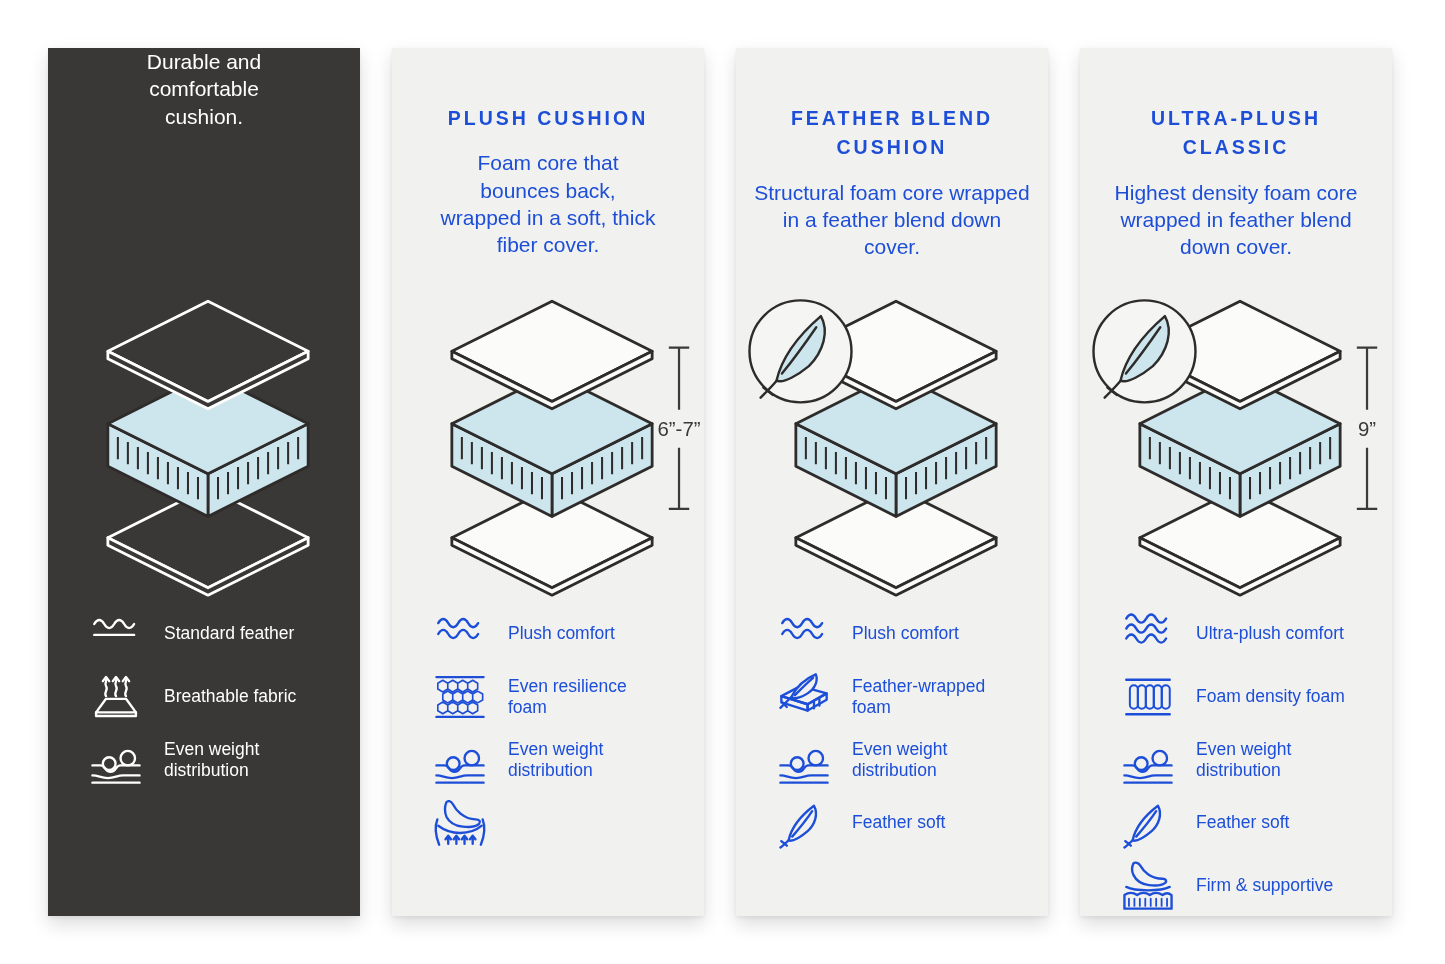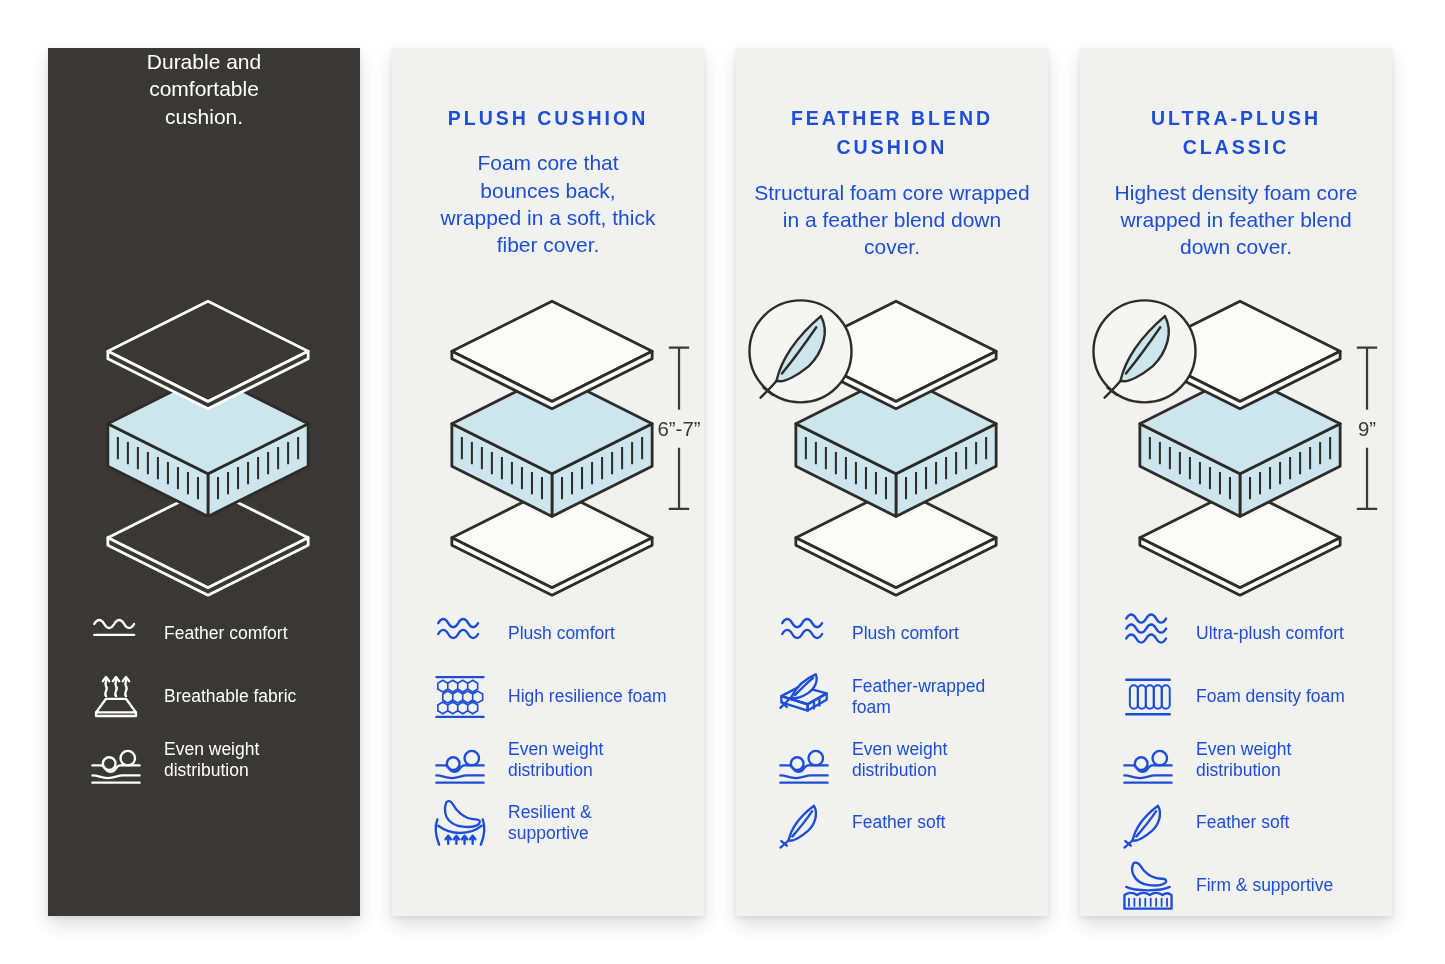--- a/index.html
+++ b/index.html
@@ -75,21 +75,21 @@
     </div>
 
     <ul class="features">
       <li class="feat">
         <span class="ficon">
           <svg viewBox="0 0 64 56">
               <path d="M8 17 c3.5 -6 7.5 -6 11 0 s7.5 6 11 0 s7.5 -6 11 0 s7.5 6 11 0"></path>
               <path d="M8 29 H52"></path>
             </svg>
         </span>
-        <span class="flabel">Feather comfort</span>
+        <span class="flabel">Standard feather</span>
       </li>
       <li class="feat">
         <span class="ficon">
           <svg viewBox="0 0 64 56">
             <path d="M10 45 L21 30 H43 L54 45 Z"></path>
               <path d="M10 45 V49 H54 V45"></path>
             <path d="M21 27 c-3 -4 3 -7 0 -11 c-2.5 -3.5 2 -6 0 -9"></path>
               <path d="M17.5 10.5 L21 6 L24.5 10.5"></path>
             <path d="M32 27 c-3 -4 3 -7 0 -11 c-2.5 -3.5 2 -6 0 -9"></path>
               <path d="M28.5 10.5 L32 6 L35.5 10.5"></path>
@@ -152,21 +152,21 @@
         </span>
         <span class="flabel">Plush comfort</span>
       </li>
       <li class="feat">
         <span class="ficon">
           <svg viewBox="0 0 64 56">
             <path d="M6 6 H58 M6 50 H58"></path>
             <path stroke-width="1.8" d="M13 9.5l5.5 3.25v6.5L13 22.5l-5.5-3.25v-6.5Z M24 9.5l5.5 3.25v6.5L24 22.5l-5.5-3.25v-6.5Z M35 9.5l5.5 3.25v6.5L35 22.5l-5.5-3.25v-6.5Z M46 9.5l5.5 3.25v6.5L46 22.5l-5.5-3.25v-6.5Z M18.5 21.5l5.5 3.25v6.5L18.5 34.5l-5.5-3.25v-6.5Z M29.5 21.5l5.5 3.25v6.5L29.5 34.5l-5.5-3.25v-6.5Z M40.5 21.5l5.5 3.25v6.5L40.5 34.5l-5.5-3.25v-6.5Z M51.5 21.5l5.5 3.25v6.5L51.5 34.5l-5.5-3.25v-6.5Z M13 33.5l5.5 3.25v6.5L13 46.5l-5.5-3.25v-6.5Z M24 33.5l5.5 3.25v6.5L24 46.5l-5.5-3.25v-6.5Z M35 33.5l5.5 3.25v6.5L35 46.5l-5.5-3.25v-6.5Z M46 33.5l5.5 3.25v6.5L46 46.5l-5.5-3.25v-6.5Z"></path>
           </svg>
         </span>
-        <span class="flabel">High resilience foam</span>
+        <span class="flabel">Even resilience foam</span>
       </li>
       <li class="feat">
         <span class="ficon">
           <svg viewBox="0 0 64 56">
             <circle cx="24.5" cy="32" r="7"></circle>
               <circle cx="45" cy="26" r="8"></circle>
             <path d="M6 34 H15 C21 34 19 41 26 41 C33 41 31 34 37 34 H58"></path>
             <path d="M6 45 C13 45 15 48 23 48 C31 48 33 45 40 45 H58"></path>
             <path d="M6 53 H58"></path>
           </svg>
@@ -175,21 +175,20 @@
       </li>
       <li class="feat">
         <span class="ficon">
           <svg viewBox="0 0 64 56">
             <path d="M17 5 C15 10 15 16 17 21 C20 27 27 31 35 32 C43 33 50 32 53 29 C55 27 54 24 49 24 C43 24 38 22 33 18 C29 15 26 11 24 7 C22 3.5 18.5 3 17 5 Z"></path>
             <path d="M8 31 C16 37 24 39 32 39 C41 39 49 37 56 31"></path>
             <path d="M7 24 C4 32 5 42 9 52 M57 24 C60 32 59 42 55 52"></path>
             <path d="M19 51 V43.5 M16 46 L19 42 L22 46 M28 51 V43.5 M25 46 L28 42 L31 46 M37 51 V43.5 M34 46 L37 42 L40 46 M46 51 V43.5 M43 46 L46 42 L49 46"></path>
           </svg>
         </span>
-        <span class="flabel">Resilient &amp; supportive</span>
       </li>
     </ul>
   </section>
 
   <section class="card light c3">
     <h2 class="title">FEATHER BLEND CUSHION</h2>
     <p class="desc">Structural foam core wrapped in a feather blend down cover.</p>
 
     <div class="illo">
       <svg viewBox="0 0 330 335">

